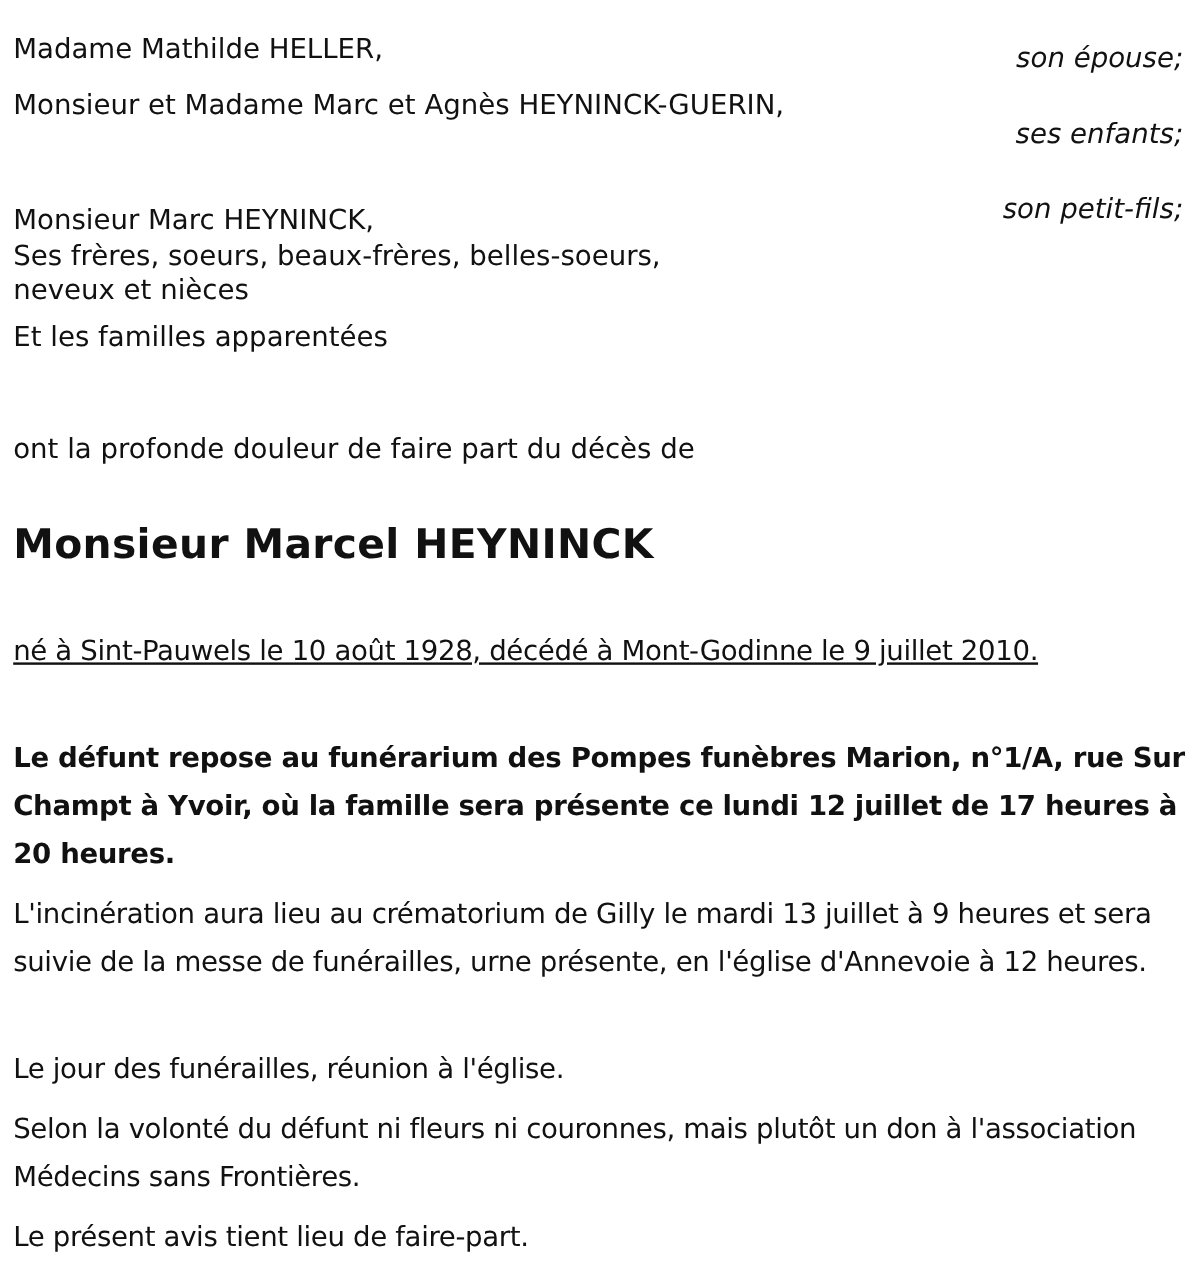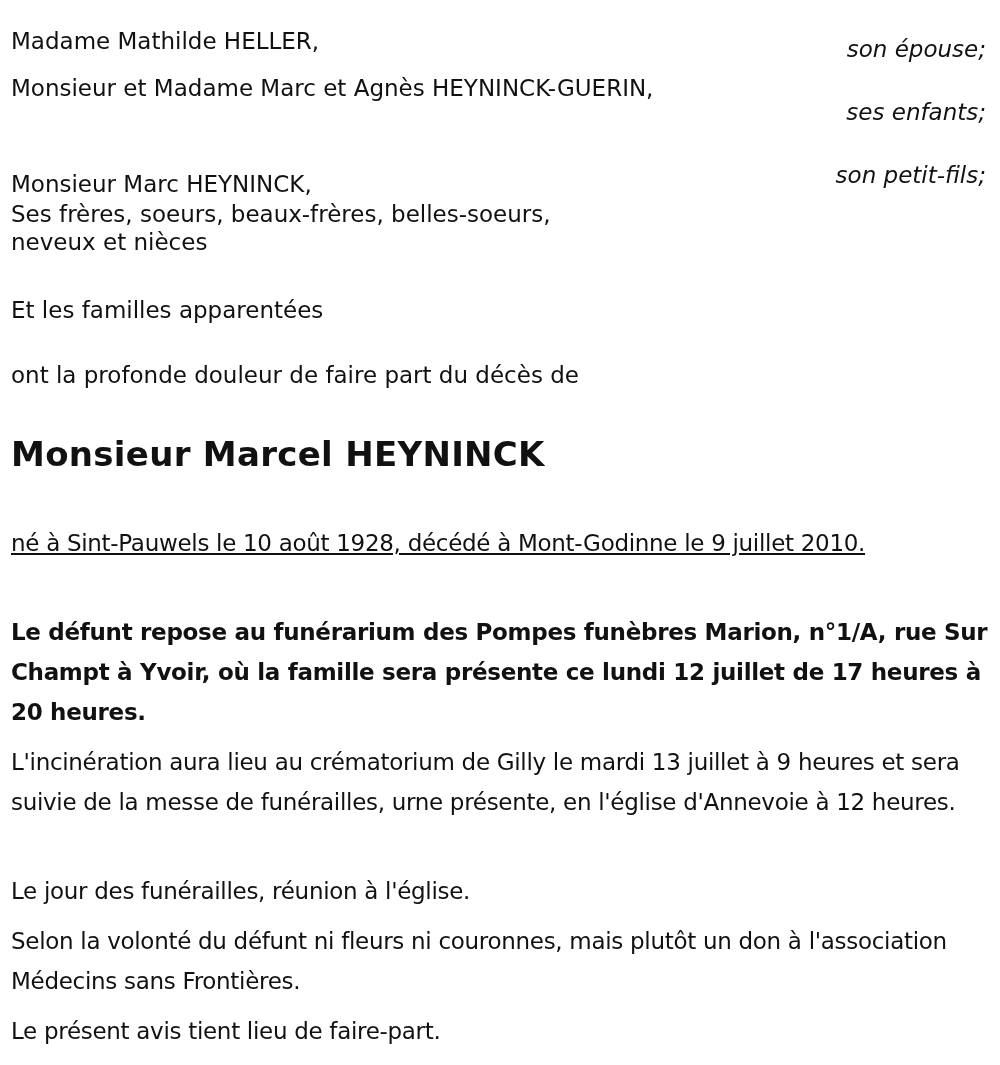--- a/index.html
+++ b/index.html
@@ -56,21 +56,21 @@
   <div class="rel" style="top:38px;text-align:center;">son épouse;</div>
 
   <div class="line" style="top:77px;">Monsieur et Madame Marc et Agnès HEYNINCK-GUERIN,</div>
   <div class="rel" style="top:101px;">ses enfants;</div>
 
   <div class="line" style="top:140px;margin-top:33px;">Monsieur Marc HEYNINCK,</div>
   <div class="rel" style="top:164px;">son petit-fils;</div>
 
   <div class="line" style="top:203px;text-align:right;">Ses frères, soeurs, beaux-frères, belles-soeurs,</div>
   <div class="line" style="top:231px;">neveux et nièces</div>
-  <div class="line" style="top:299px;">Et les familles apparentées</div>
+  <div class="line" style="top:270px;">Et les familles apparentées</div>
 
   <div class="line" style="top:364px;">ont la profonde douleur de faire part du décès de</div>
 
   <div class="title" style="top:437px;">Monsieur Marcel HEYNINCK</div>
 
   <div class="para" style="top:523px;text-decoration:underline;">né à Sint-Pauwels le 10 août 1928, décédé à Mont-Godinne le 9 juillet 2010.</div>
 
   <div class="para bold" style="top:612px;">Le défunt repose au funérarium des Pompes funèbres Marion, n°1/A, rue Sur Champt à Yvoir, où la famille sera présente ce lundi 12 juillet de 17 heures à 20 heures.</div>
 
   <div class="para" style="top:742px;">L'incinération aura lieu au crématorium de Gilly le mardi 13 juillet à 9 heures et sera suivie de la messe de funérailles, urne présente, en l'église d'Annevoie à 12 heures.</div>

